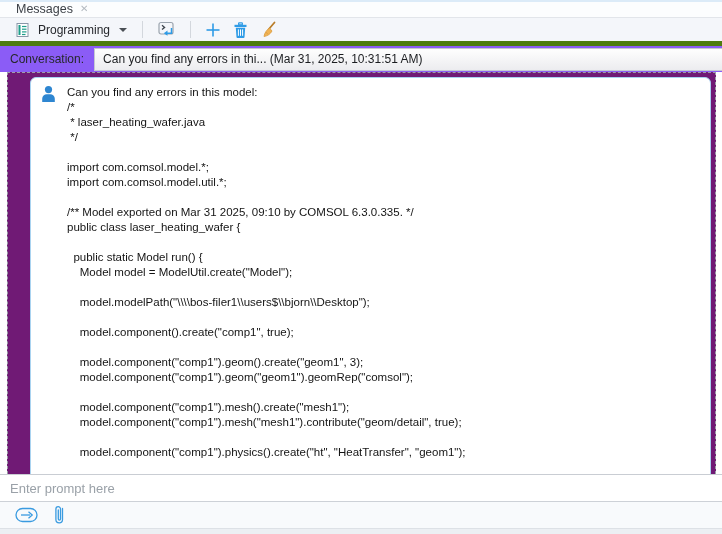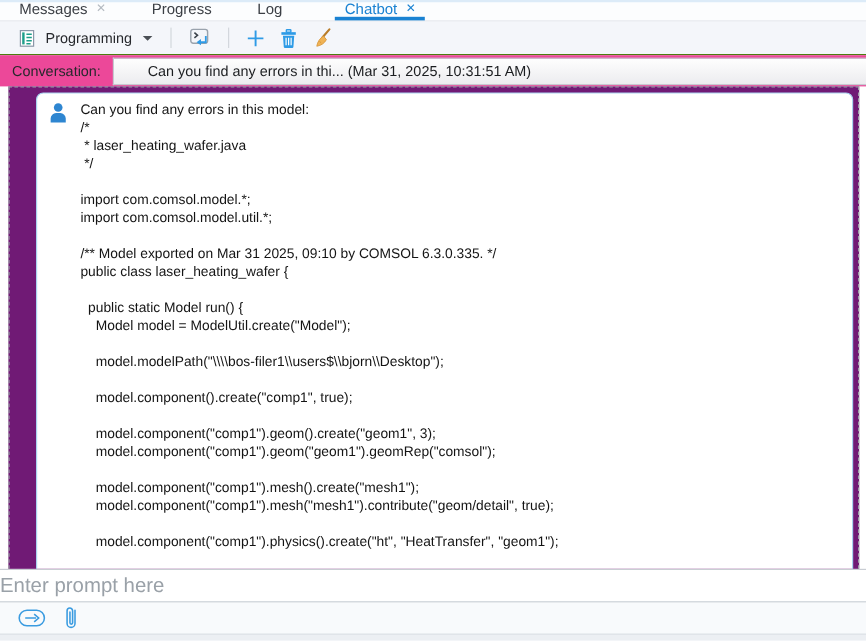--- a/index.html
+++ b/index.html
@@ -7,53 +7,53 @@
   body {
     font-family:"Liberation Sans","DejaVu Sans",sans-serif;
     background:#fff; color:#222; font-size:12px;
     display:flex; flex-direction:column;
     border-top:2px solid #dcebf8;
   }
 
   
   .tabbar {
     height:16px; background:#fcfdfe; border-bottom:1px solid #e2e5ea;
-    display:flex; align-items:stretch; padding-left:8px;
+    display:flex; align-items:stretch; padding-left:8px;flex-direction:column;
   }
   .tab {
     display:flex; align-items:center; gap:7px;
     padding:0 8px; margin-right:22px; cursor:default;
     font-size:12.5px; color:#3b3f45; border-bottom:3px solid transparent;
   }
   .tab .close { font-size:10px; color:#b4bac1; line-height:1; }
   .tab.active { color:#1a82d2; border-bottom-color:#1a82d2; font-weight:400;margin-left:14px; }
   .tab.active .close { color:#1a82d2; }
 
   
   .toolbar {
-    height:28px; background:#f4f6fa; border-bottom:1px solid #4d7c0f;
+    height:28px; background:#f4f6fa; border-bottom:5px solid #4d7c0f;
     display:flex; align-items:center; padding-left:10px; gap:8px;
   }
   .tool-btn { display:flex; align-items:center; gap:6px; padding:2px 3px; }
   .tool-label { font-size:12px; color:#26282c; }
   .caret {
     width:0; height:0; border-left:4px solid transparent;
     border-right:4px solid transparent; border-top:4px solid #4a4f55; margin-left:3px;
   }
   .vsep { width:1px; height:17px; background:#d3d7dd; margin:0 4px; }
   .icon-btn { display:flex; align-items:center; justify-content:center; padding:2px; }
 
   
-  .convrow { height:26px; display:flex; align-items:center; background:#ec4899; }
+  .convrow { height:26px; display:flex; align-items:center; background:#8b5cf6; }
   .conv-label { font-size:12px; color:#26282c; padding:0 10px; white-space:nowrap; }
   .conv-combo {
     flex:1; height:23px; align-self:center;
     border:1px solid #c6cad1; border-right:none;
     background:linear-gradient(#fefefe,#ececef);
-    display:flex; align-items:center; padding-left:28px;
+    display:flex; align-items:center; padding-left:8px;
     font-size:12px; color:#1b1d20; overflow:hidden; white-space:nowrap;
   }
 
   
   .chatpanel {
     flex:1; margin:0 0 0 7px; margin-right:6px;
     border:1px dashed #9aa0a6; border-bottom:none;
     background:#701a75; overflow:hidden; position:relative;
   }
   .bubble {
@@ -63,23 +63,23 @@
   .avatar { position:absolute; left:9px; top:7px; }
   .msg-text {
     margin:7px 10px 0 36px;
     font-size:11.5px; line-height:15px; color:#141414;
     white-space:pre-wrap; font-family:"Liberation Sans","DejaVu Sans",sans-serif;
   }
 
   
   .promptrow { height:27px; border-top:1px solid #c9cdd3; background:#fff; display:flex; }
   .prompt-input {
-    flex:1; border:none; outline:none; padding:0 0;
+    flex:1; border:none; outline:none; padding:0 10px;
     font-family:"Liberation Sans","DejaVu Sans",sans-serif;
-    font-size:17px; color:#26282c; background:transparent;
+    font-size:13px; color:#26282c; background:transparent;
   }
   .prompt-input::placeholder { color:#9aa1a8; opacity:1; }
   .actionrow {
     height:27px; border-top:1px solid #cdd1d7; background:#f8fafc;
     display:flex; align-items:center; gap:10px; padding-left:13px;
   }
   .footer { height:6px; background:#eceff3; border-top:1px solid #dde1e6; }
 </style>
 </head>
 <body>

